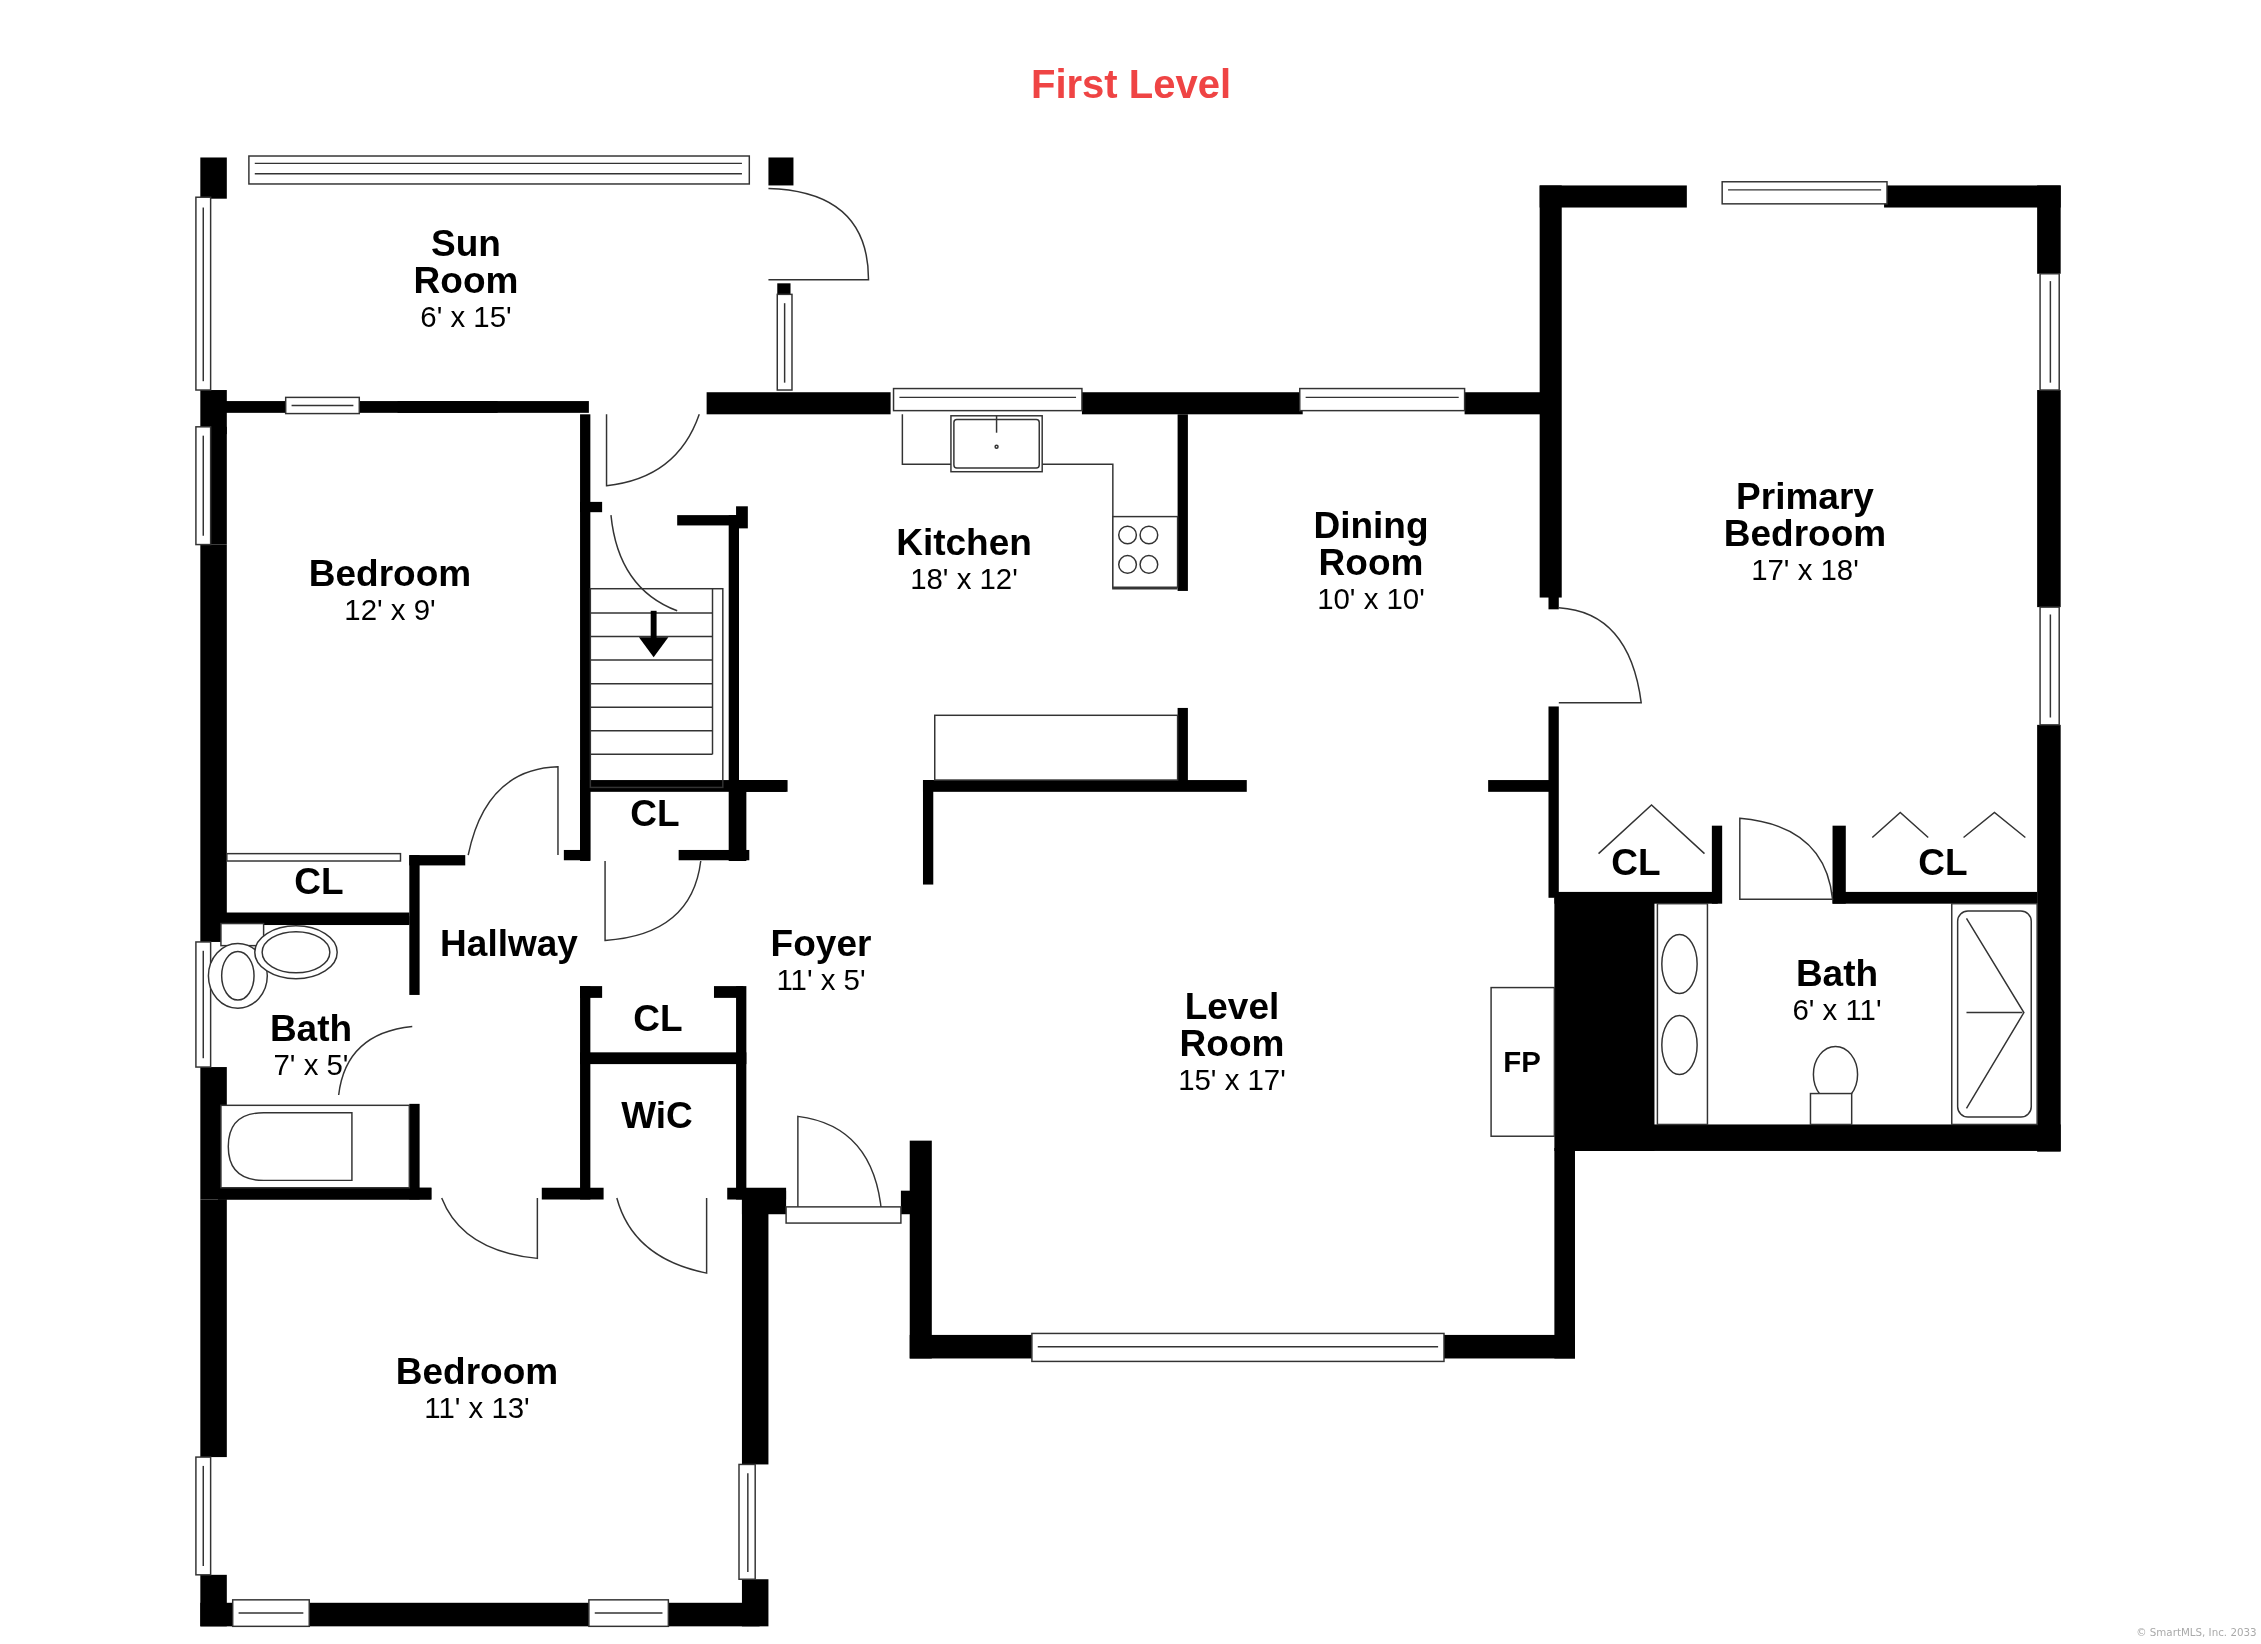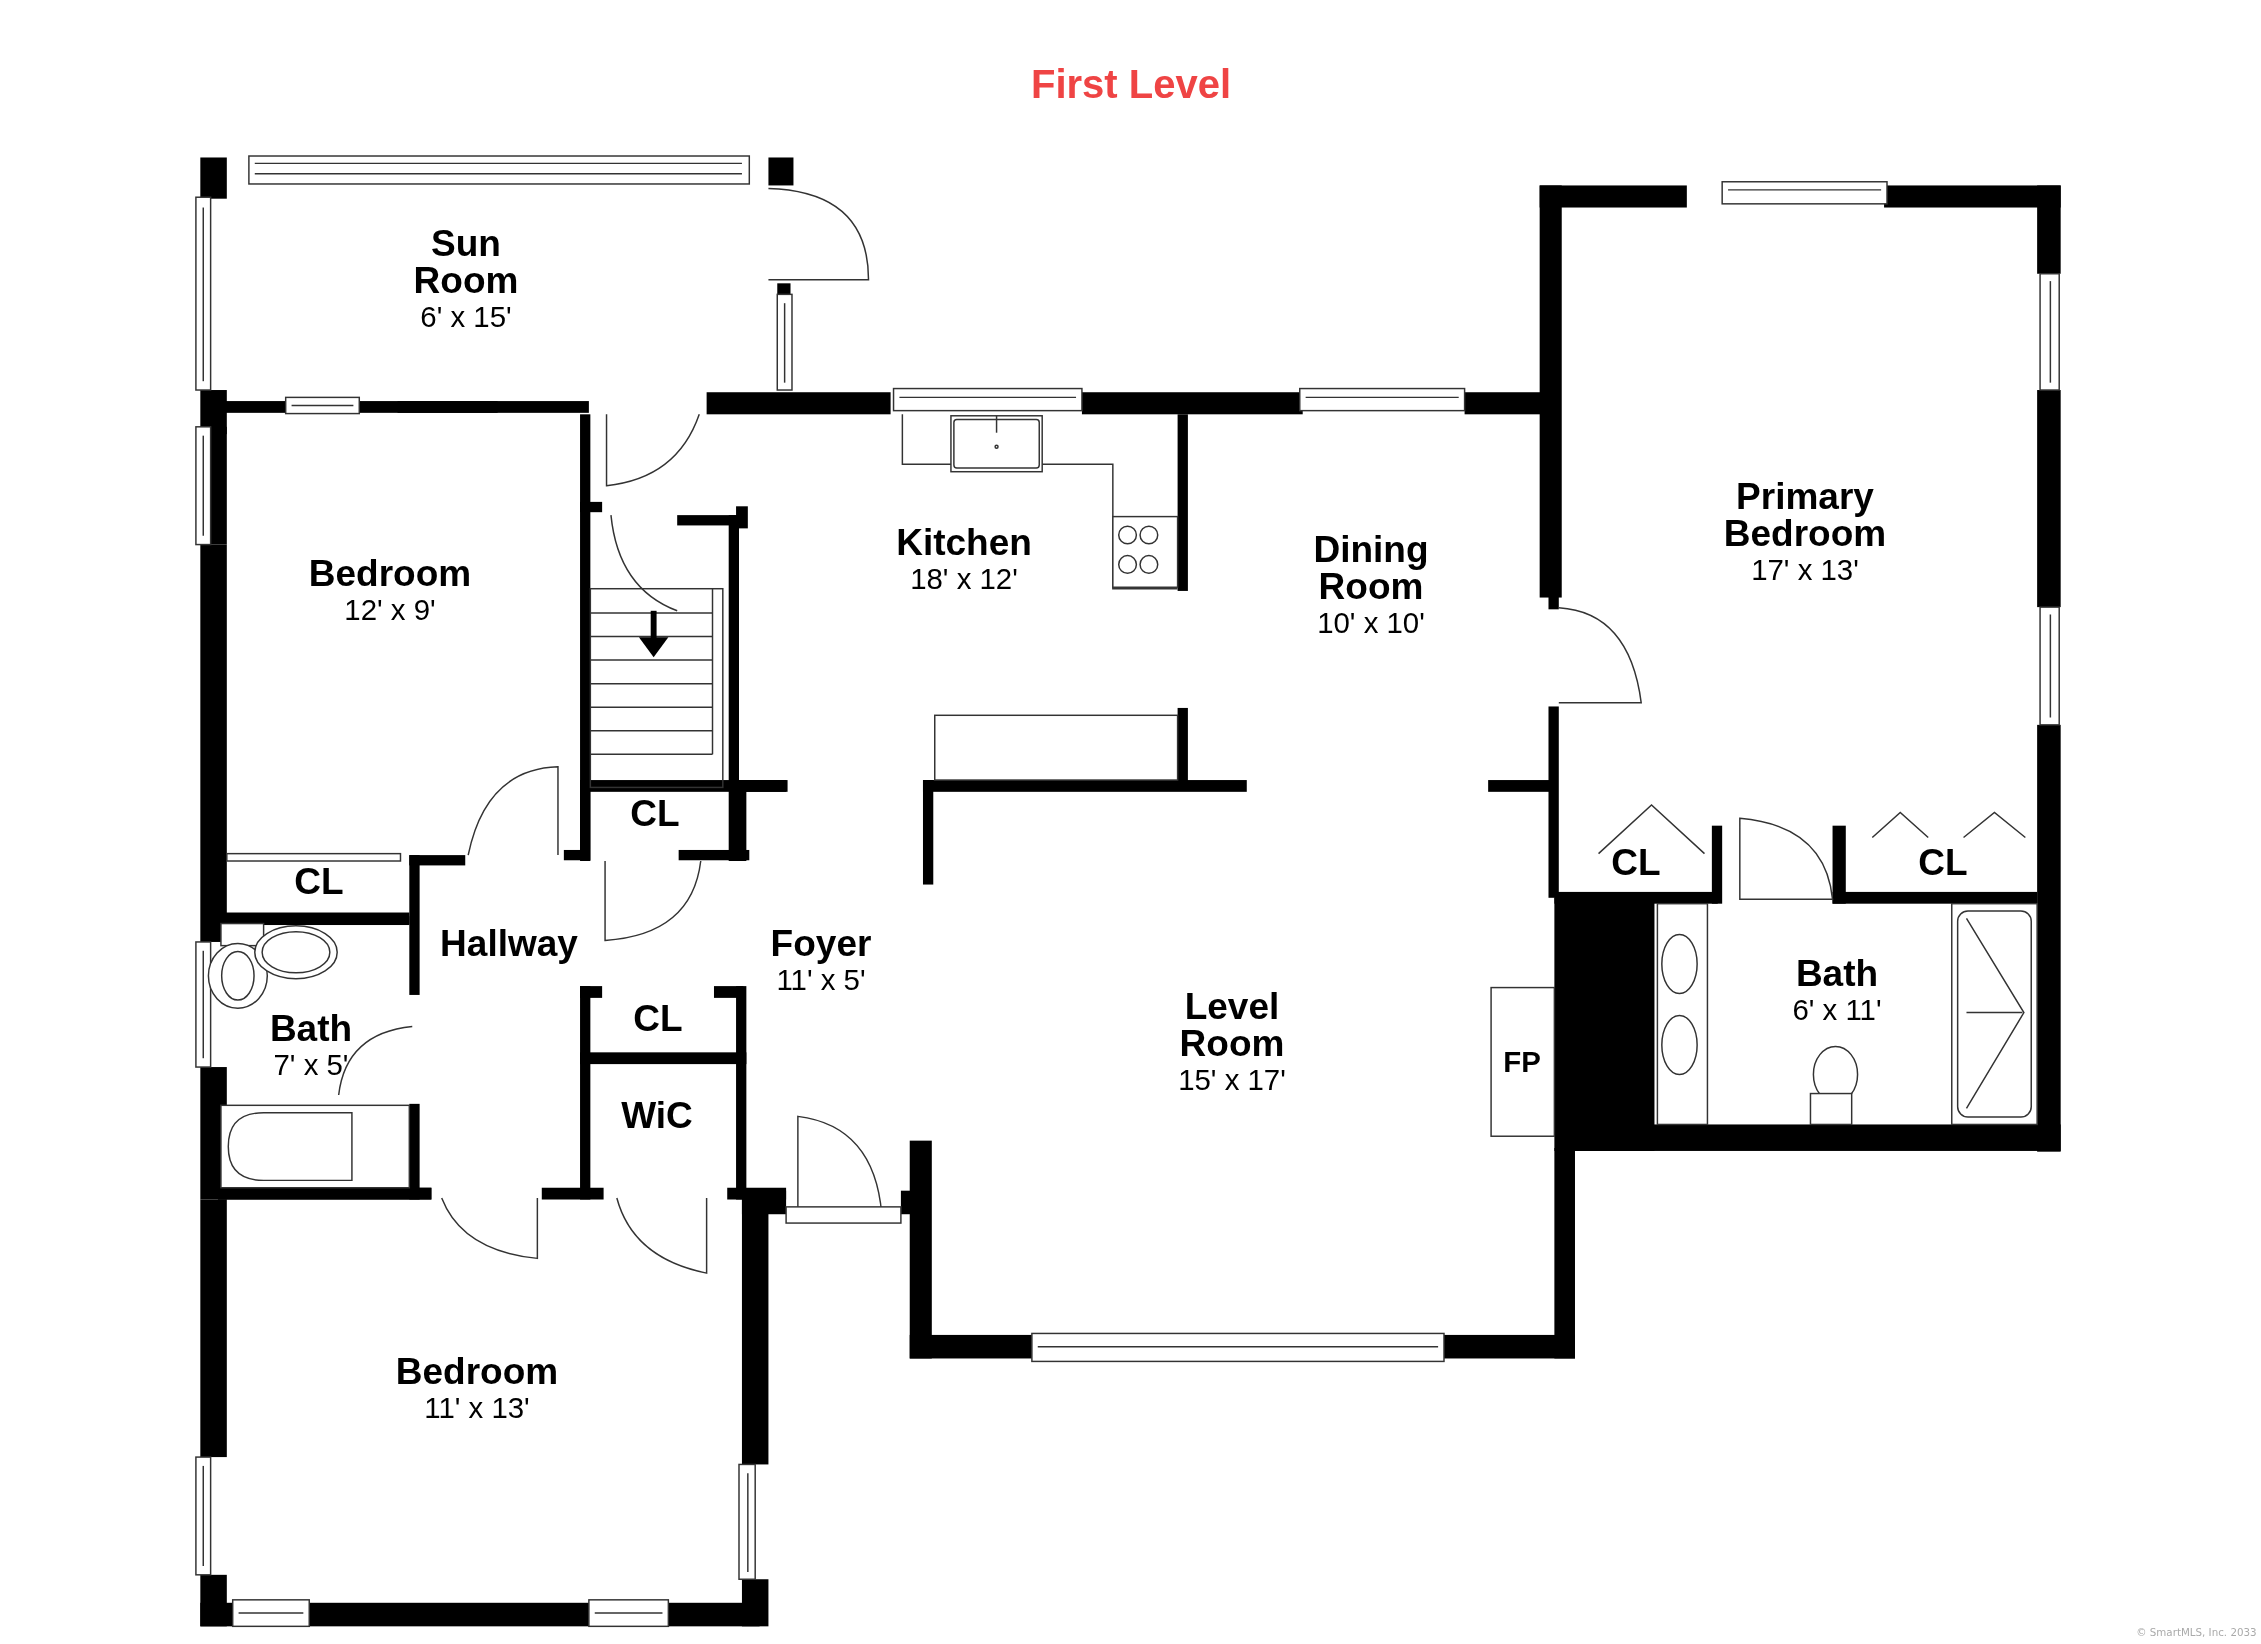--- a/index.html
+++ b/index.html
@@ -242,30 +242,30 @@
 <div class="label" style="left:390px; top:555px;">
   <span class="name">Bedroom</span>
   <span class="dim">12' x 9'</span>
 </div>
 
 <div class="label" style="left:964px; top:524px;">
   <span class="name">Kitchen</span>
   <span class="dim">18' x 12'</span>
 </div>
 
-<div class="label" style="left:1371px; top:531px;">
+<div class="label" style="left:1371px; top:507px;">
   <span class="name">Dining</span>
   <span class="name">Room</span>
   <span class="dim">10' x 10'</span>
 </div>
 
 <div class="label" style="left:1805px; top:478px;">
   <span class="name">Primary</span>
   <span class="name">Bedroom</span>
-  <span class="dim">17' x 13'</span>
+  <span class="dim">17' x 18'</span>
 </div>
 
 <div class="label" style="left:655px; top:795px;">
   <span class="name">CL</span>
 </div>
 
 <div class="label" style="left:319px; top:863px;">
   <span class="name">CL</span>
 </div>
 

